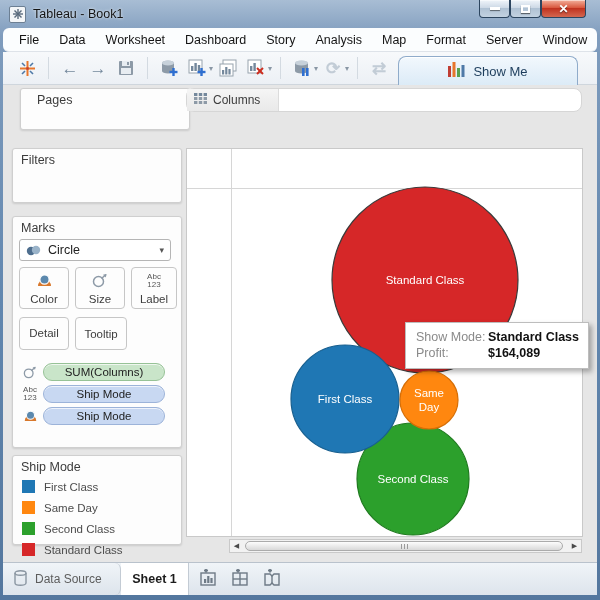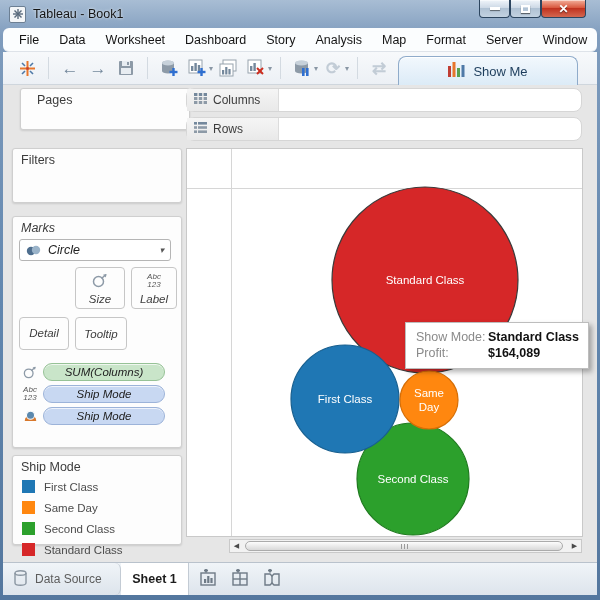--- a/index.html
+++ b/index.html
@@ -33,21 +33,21 @@
   .showme{position:absolute;right:19px;top:4px;width:180px;height:29px;border:1px solid #8fabca;border-bottom:none;border-radius:8px 8px 0 0;background:linear-gradient(180deg,#f2f8fd,#dcebf7);display:flex;align-items:center;justify-content:center;gap:8px;font-size:13px;color:#1d3d5c;box-shadow:inset 0 1px 0 #fff;}
 
   
   .workspace{position:absolute;left:3px;top:85px;width:594px;height:477px;background:#e6e6e6;}
 
   
   .card{position:absolute;background:#fdfdfd;border:1px solid #cfcfcf;border-radius:3px;box-shadow:0 1px 2px rgba(0,0,0,.12);}
   .card-title{font-size:12.5px;color:#3c3c3c;padding:4px 0 0 8px;}
   .card-pages{left:20px;top:88px;width:170px;height:42px;padding-left:8px;}
   .card-filters{left:12px;top:148px;width:170px;height:55px;}
-  .card-marks{left:12px;top:216px;width:170px;height:232px;font-style:italic;}
+  .card-marks{left:12px;top:216px;width:170px;height:232px;}
   .card-legend{left:12px;top:455px;width:170px;height:90px;}
 
   .mark-dropdown{position:absolute;left:6px;top:22px;width:152px;height:22px;border:1px solid #b5b5b5;border-radius:3px;background:#fff;display:flex;align-items:center;padding:0 6px;font-size:12.5px;color:#222;}
   .mark-dropdown .dd-caret{margin-left:auto;font-size:9px;color:#555;}
   .marks-btn{position:absolute;border:1px solid #c6c6c6;border-radius:4px;background:#fdfdfd;display:flex;flex-direction:column;align-items:center;justify-content:flex-end;font-size:11.5px;color:#3d3d3d;padding-bottom:3px;}
   .marks-btn .mi{flex:1;display:flex;align-items:center;justify-content:center;}
   .btn-color{left:6px;top:50px;width:50px;height:42px;}
   .btn-size{left:62px;top:50px;width:50px;height:42px;}
   .btn-label{left:118px;top:50px;width:46px;height:42px;}
   .btn-detail{left:6px;top:100px;width:50px;height:33px;justify-content:center;padding-bottom:2px;}
@@ -271,20 +271,29 @@
       <span style="margin-right:7px;display:flex;">
         <svg width="15" height="11" viewBox="0 0 15 11">
             <circle cx="5" cy="6" r="4.2" fill="#4e6e8e"></circle>
             <circle cx="10" cy="5" r="4.2" fill="#9ab3c9"></circle>
           </svg>
       </span>
       <span>Circle</span>
       <span class="dd-caret">▾</span>
     </div>
 
+    <div class="marks-btn btn-color">
+      <span class="mi">
+        <svg width="17" height="14" viewBox="0 0 17 14">
+            <path d="M2 12 a6.5 6.5 0 0 1 13 0 z" fill="#d8782c"></path>
+            <circle cx="8.5" cy="5.5" r="4.6" fill="#5b88ad" stroke="#fdfdfd" stroke-width="1.2"></circle>
+          </svg>
+      </span>
+      <span>Color</span>
+    </div>
     <div class="marks-btn btn-size">
       <span class="mi">
         <svg width="16" height="15" viewBox="0 0 16 15">
             <circle cx="6.5" cy="8.5" r="5" fill="none" stroke="#8d9aa7" stroke-width="1.5"></circle>
             <line x1="9.5" y1="5.5" x2="14" y2="1.5" stroke="#8d9aa7" stroke-width="1.5"></line>
             <path d="M14.5 1 l-3.5 .8 2.8 2.6 z" fill="#8d9aa7"></path>
           </svg>
       </span>
       <span>Size</span>
     </div>
@@ -361,37 +370,20 @@
               <rect x="0" y="4" width="3.4" height="3"></rect>
               <rect x="4.8" y="4" width="3.4" height="3"></rect>
               <rect x="9.6" y="4" width="3.4" height="3"></rect>
               <rect x="0" y="8" width="3.4" height="3"></rect>
               <rect x="4.8" y="8" width="3.4" height="3"></rect>
               <rect x="9.6" y="8" width="3.4" height="3"></rect>
             </g>
           </svg>
       </span>
       <span>Columns</span>
-    </div>
-  </div>
-  <div class="shelf shelf-rows">
-    <div class="shelf-label">
-      <span>
-        <svg width="13" height="11" viewBox="0 0 13 11">
-            <g fill="#8d9aa7">
-              <rect x="0" y="0" width="3" height="2.6" fill="#74889c"></rect>
-              <rect x="4" y="0" width="9" height="2.6" fill="#74889c"></rect>
-              <rect x="0" y="4.2" width="3" height="2.6"></rect>
-              <rect x="4" y="4.2" width="9" height="2.6"></rect>
-              <rect x="0" y="8.4" width="3" height="2.6"></rect>
-              <rect x="4" y="8.4" width="9" height="2.6"></rect>
-            </g>
-          </svg>
-      </span>
-      <span>Rows</span>
     </div>
   </div>
 
   <div class="chart">
     <div class="vline"></div>
     <div class="hline"></div>
     <svg id="bubbles" width="397" height="389" viewBox="0 0 397 389">
         <circle cx="238" cy="131" r="93" fill="#d62728" stroke="#3a3a3a" stroke-width="1.2"></circle>
         <text text-anchor="middle" x="238" y="135">Standard Class</text>
         <circle cx="226" cy="330" r="56" fill="#2ca02c" stroke="#1f7a1f" stroke-width="1.2"></circle>

